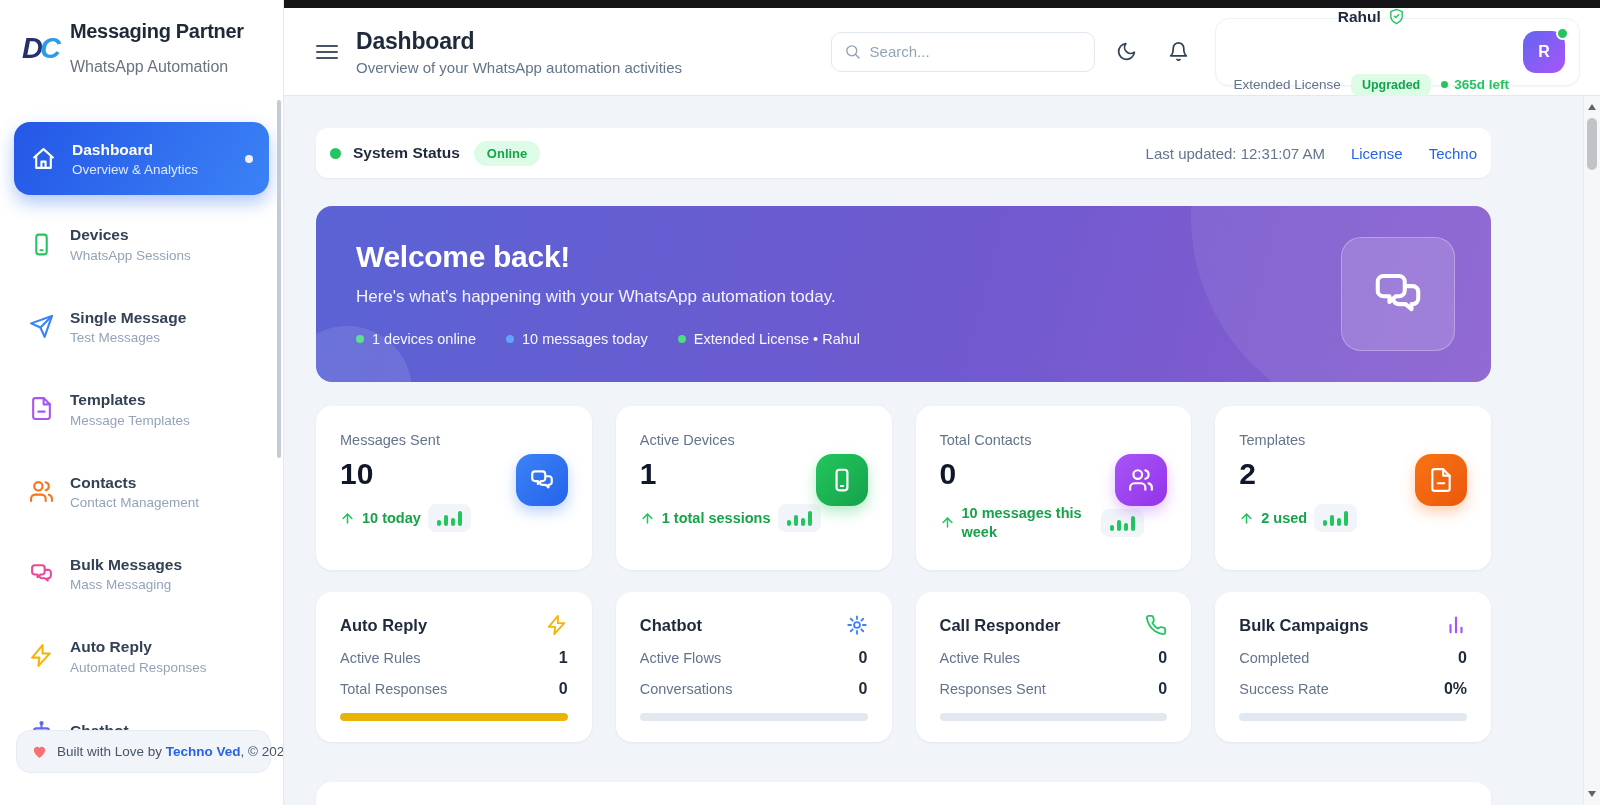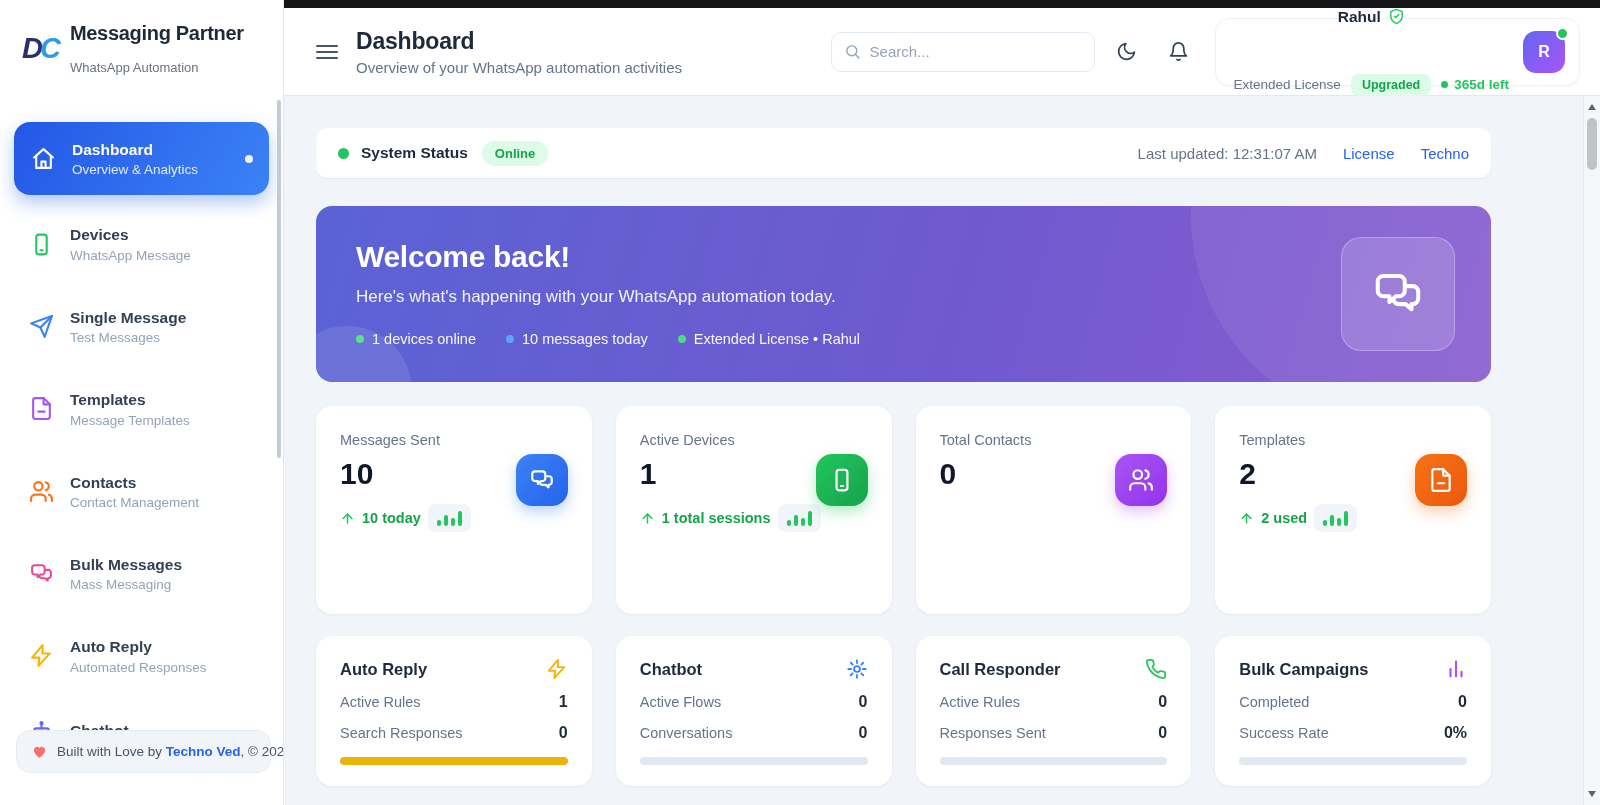--- a/index.html
+++ b/index.html
@@ -7,21 +7,21 @@
   body { font-family:"Liberation Sans", sans-serif; background:#f1f5f9; color:#1e293b; }
   .app { display:flex; width:1600px; height:805px; }
 
   
   .sidebar { width:284px; flex-shrink:0; background:#fff; border-right:1px solid #e2e8f0; position:relative; z-index:30; overflow:hidden; }
   .sidebar-header { height:96px; display:flex; align-items:center; gap:12px; padding:0 22px; }
   .logo-mark { font-size:29px; font-weight:800; font-style:italic; letter-spacing:-3px; line-height:1; }
   .logo-d { color:#27306e; }
   .logo-c { color:#2e9be6; }
   .brand-name { font-size:20px; font-weight:800; color:#1f2937; letter-spacing:-0.3px; }
-  .brand-tagline { font-size:13px; color:#6b7280; margin-top:15px; }
+  .brand-tagline { font-size:16px; color:#6b7280; margin-top:15px; }
 
   .nav { padding:26px 14px 0 14px; }
   .nav-item { display:flex; align-items:center; gap:16px; padding:8px 14px; margin-bottom:29px; border-radius:16px; cursor:pointer; }
   .nav-item.active { background:linear-gradient(120deg,#2457e6,#3b82f6); padding:18px 16px; margin-bottom:22px; box-shadow:0 8px 18px rgba(37,99,235,.35); }
   .nav-icon { width:26px; height:26px; display:flex; align-items:center; justify-content:center; flex-shrink:0; }
   .nav-icon svg { width:25px; height:25px; }
   .nav-text { display:flex; flex-direction:column; }
   .nav-label { font-size:15.5px; font-weight:700; color:#334155; line-height:1.25; }
   .nav-sub { font-size:13.5px; color:#94a3b8; margin-top:3px; }
   .nav-item.active .nav-label { color:#fff; }
@@ -67,21 +67,21 @@
   .plan-badge { background:#dcfce7; color:#16a34a; font-size:12.5px; font-weight:700; padding:4px 11px; border-radius:8px; }
   .days-left { display:flex; align-items:center; gap:6px; font-size:13.5px; color:#22c55e; font-weight:600; }
   .days-dot { width:7px; height:7px; border-radius:50%; background:#22c55e; }
   .avatar { position:relative; width:42px; height:42px; border-radius:13px; background:linear-gradient(135deg,#6366f1,#a855f7); display:flex; align-items:center; justify-content:center; color:#fff; font-weight:800; font-size:16px; }
   .avatar-status { position:absolute; top:-4px; right:-4px; width:13px; height:13px; border-radius:50%; background:#22c55e; border:2px solid #fff; }
 
   .content { flex:1; padding:32px 0 0 32px; position:relative; overflow:hidden; }
   .content-inner { width:1175px; }
 
   
-  .status-bar { height:50px; background:#fff; border-radius:12px; box-shadow:0 1px 2px rgba(15,23,42,.05); display:flex; align-items:center; padding:0 22px; }
+  .status-bar { height:50px; background:#fff; border-radius:12px; box-shadow:0 1px 2px rgba(15,23,42,.05); display:flex; align-items:center; padding:0 14px; }
   .status-dot { width:11px; height:11px; border-radius:50%; background:#22c55e; margin-right:12px; }
   .status-label { font-size:15.5px; font-weight:700; color:#1e293b; margin-right:14px; }
   .status-pill { background:#dcfce7; color:#16a34a; font-size:13px; font-weight:600; padding:5px 13px; border-radius:999px; }
   .status-right { margin-left:auto; display:flex; align-items:center; gap:26px; }
   .last-updated { font-size:15px; color:#64748b; }
   .bar-link { font-size:15px; font-weight:400; color:#2563eb; cursor:pointer; text-decoration:none; }
 
   
   .banner { margin-top:28px; height:176px; border-radius:16px; background:linear-gradient(105deg,#5a63d4 0%,#7059cf 55%,#8a5fd0 100%); position:relative; overflow:hidden; padding:34px 40px; color:#fff; }
   .banner-title { font-size:30px; font-weight:800; letter-spacing:-0.3px; }
@@ -90,21 +90,21 @@
   .banner-stat { display:flex; align-items:center; gap:8px; font-size:14.5px; color:rgba(255,255,255,.95); }
   .b-dot { width:8px; height:8px; border-radius:50%; }
   .b-dot.green { background:#4ade80; } .b-dot.blue { background:#60a5fa; }
   .banner-icon-box { position:absolute; top:31px; right:36px; width:114px; height:114px; border-radius:20px; background:rgba(255,255,255,.15); border:1px solid rgba(255,255,255,.28); display:flex; align-items:center; justify-content:center; }
   .banner-icon-box svg { width:54px; height:54px; color:#fff; }
   .decor-circle1 { position:absolute; left:-34px; bottom:-74px; width:130px; height:130px; border-radius:50%; background:rgba(255,255,255,.1); }
   .decor-circle2 { position:absolute; right:-120px; top:-200px; width:420px; height:420px; border-radius:50%; background:rgba(255,255,255,.07); }
 
   
   .stats-grid { display:grid; grid-template-columns:repeat(4,1fr); gap:24px; margin-top:24px; }
-  .stat-card { background:#fff; border-radius:16px; height:208px; padding:26px 24px; position:relative; box-shadow:0 1px 3px rgba(15,23,42,.06); }
+  .stat-card { background:#fff; border-radius:16px; height:164px; padding:26px 24px; position:relative; box-shadow:0 1px 3px rgba(15,23,42,.06); }
   .stat-label { font-size:14.5px; color:#64748b; font-weight:500; }
   .stat-value { font-size:30px; font-weight:800; color:#0f172a; margin-top:9px; }
   .stat-trend { display:flex; align-items:center; gap:7px; margin-top:13px; }
   .trend-arrow { width:15px; height:15px; color:#22c55e; flex-shrink:0; }
   .trend-text { font-size:14.5px; font-weight:600; color:#16a34a; line-height:1.3; max-width:132px; }
   .mini-chart { background:#f1f5f9; border-radius:8px; padding:6px 9px; display:flex; align-items:flex-end; gap:3px; height:28px; }
   .mini-chart i { display:block; width:4px; border-radius:2px; background:#22c55e; }
   .mb1{height:6px;} .mb2{height:11px;} .mb3{height:8px;} .mb4{height:15px;}
   .stat-icon { position:absolute; top:48px; right:24px; width:52px; height:52px; border-radius:16px; display:flex; align-items:center; justify-content:center; color:#fff; }
   .stat-icon svg { width:26px; height:26px; }
@@ -170,21 +170,21 @@
 
       <div class="nav-item">
         <span class="nav-icon c-green">
           <svg viewBox="0 0 24 24" fill="none" stroke="currentColor" stroke-width="2" stroke-linecap="round" stroke-linejoin="round">
               <rect x="7" y="2.5" width="10" height="19" rx="2.5"></rect>
               <path d="M11 17.5h2"></path>
             </svg>
         </span>
         <span class="nav-text">
           <span class="nav-label">Devices</span>
-          <span class="nav-sub">WhatsApp Message</span>
+          <span class="nav-sub">WhatsApp Sessions</span>
         </span>
       </div>
 
       <div class="nav-item">
         <span class="nav-icon c-blue">
           <svg viewBox="0 0 24 24" fill="none" stroke="currentColor" stroke-width="2" stroke-linecap="round" stroke-linejoin="round">
               <path d="M22 2L11 13"></path>
               <path d="M22 2l-7 20-4-9-9-4 20-7z"></path>
             </svg>
         </span>
@@ -421,20 +421,33 @@
               <svg viewBox="0 0 24 24" fill="none" stroke="currentColor" stroke-width="2" stroke-linecap="round" stroke-linejoin="round">
                   <rect x="7" y="2.5" width="10" height="19" rx="2.5"></rect>
                   <path d="M11 17.5h2"></path>
                 </svg>
             </div>
           </div>
 
           <div class="stat-card">
             <div class="stat-label">Total Contacts</div>
             <div class="stat-value">0</div>
+            <div class="stat-trend">
+              <svg class="trend-arrow" viewBox="0 0 24 24" fill="none" stroke="currentColor" stroke-width="2.4" stroke-linecap="round" stroke-linejoin="round">
+                  <path d="M12 19V5"></path>
+                  <path d="M5 12l7-7 7 7"></path>
+                </svg>
+              <span class="trend-text">10 messages this week</span>
+              <span class="mini-chart">
+                  <i class="mb1"></i>
+                  <i class="mb2"></i>
+                  <i class="mb3"></i>
+                  <i class="mb4"></i>
+                </span>
+            </div>
             <div class="stat-icon bg-purple">
               <svg viewBox="0 0 24 24" fill="none" stroke="currentColor" stroke-width="2" stroke-linecap="round" stroke-linejoin="round">
                   <path d="M16 21v-2a4 4 0 0 0-4-4H6a4 4 0 0 0-4 4v2"></path>
                   <circle cx="9" cy="7" r="4"></circle>
                   <path d="M22 21v-2a4 4 0 0 0-3-3.87"></path>
                   <path d="M16 3.13a4 4 0 0 1 0 7.75"></path>
                 </svg>
             </div>
           </div>
 
@@ -471,21 +484,21 @@
               <span class="feature-title">Auto Reply</span>
               <svg class="c-yellow" viewBox="0 0 24 24" fill="none" stroke="currentColor" stroke-width="2" stroke-linecap="round" stroke-linejoin="round">
                   <path d="M13 2L3 14h7l-1 8 11-12h-7z"></path>
                 </svg>
             </div>
             <div class="feature-row">
               <span class="feature-row-label">Active Rules</span>
               <span class="feature-row-value">1</span>
             </div>
             <div class="feature-row">
-              <span class="feature-row-label">Search Responses</span>
+              <span class="feature-row-label">Total Responses</span>
               <span class="feature-row-value">0</span>
             </div>
             <div class="progress-track">
                 <div class="progress-fill fill-yellow" style="width: 100%;"></div>
               </div>
           </div>
 
           <div class="feature-card">
             <div class="feature-head">
               <span class="feature-title">Chatbot</span>

